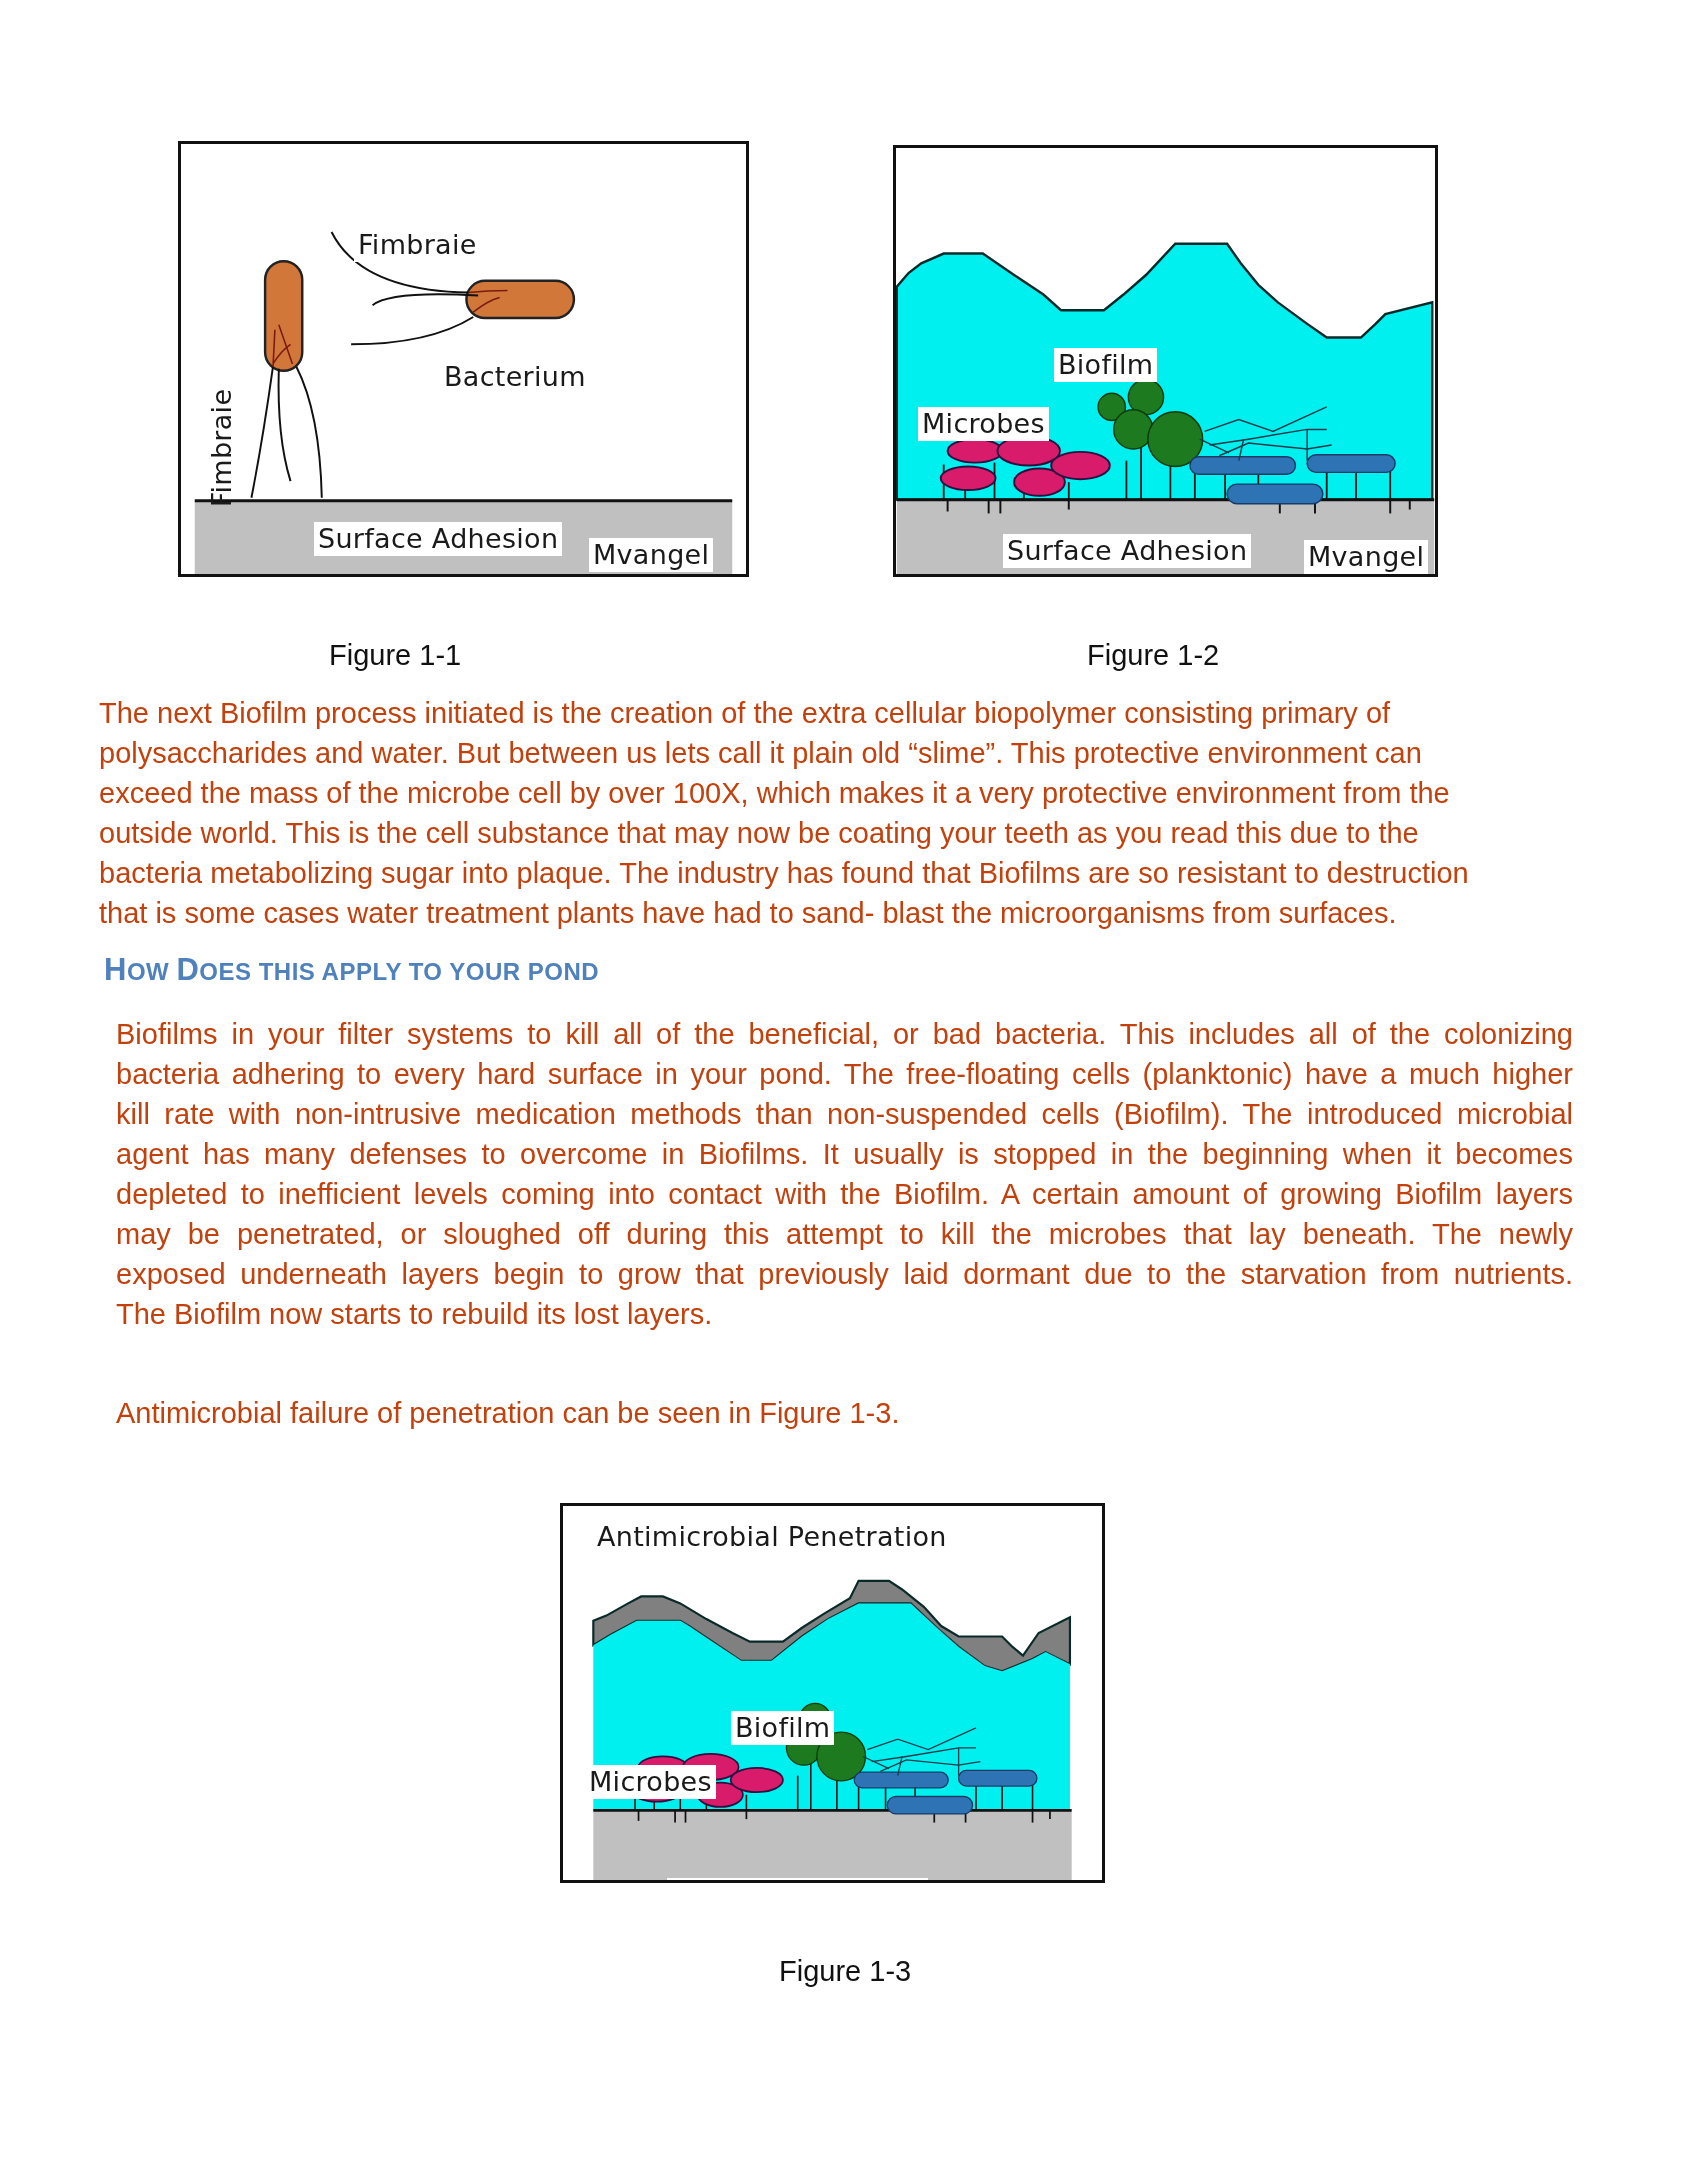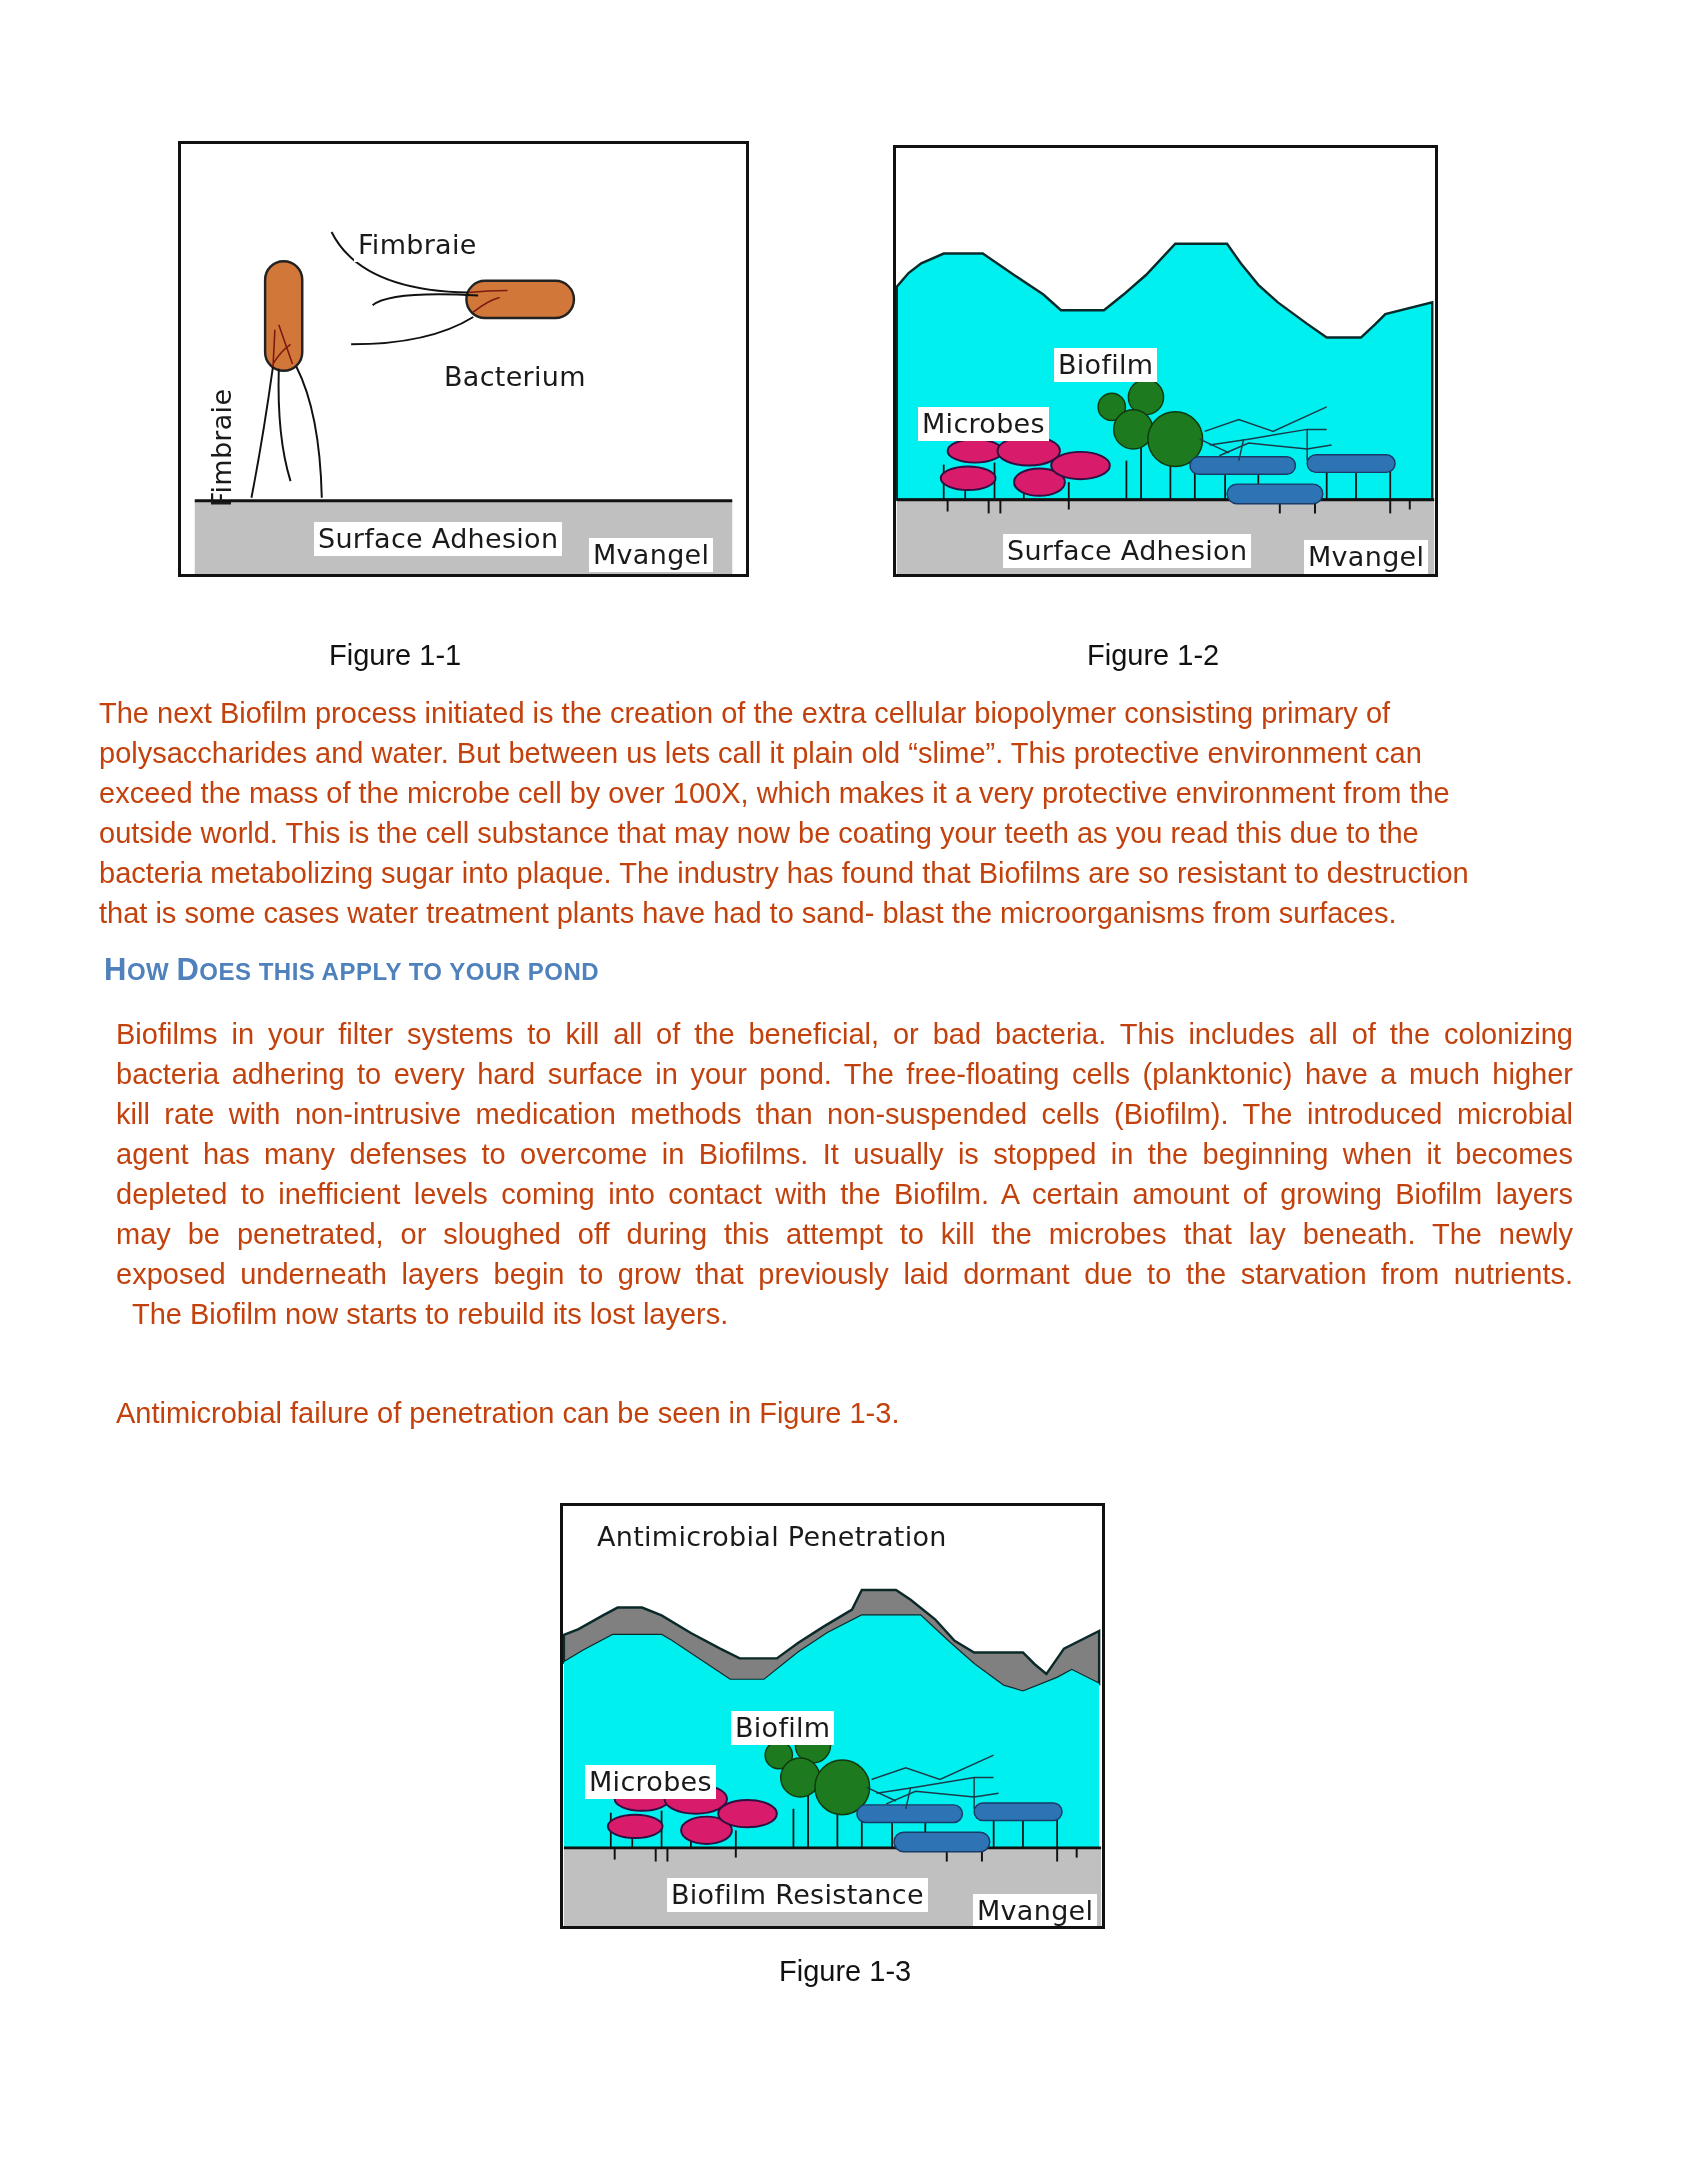--- a/index.html
+++ b/index.html
@@ -5,21 +5,21 @@
   html, body { margin: 0; padding: 0; background: #ffffff; }
   body { width: 1683px; height: 2178px; position: relative; overflow: hidden; font-family: "Liberation Sans", "DejaVu Sans", sans-serif; color: #111; }
   .fig { position: absolute; background: #fff; border: 3px solid #111; box-sizing: border-box; overflow: hidden; }
   .fig svg { position: absolute; left: 0; top: 0; width: 100%; height: 100%; }
   .lbl { position: absolute; font-family: "DejaVu Sans", sans-serif; font-size: 27px; color: #1a1a1a; background: #fff; padding: 0 4px; line-height: 34px; white-space: nowrap; letter-spacing: 0.3px; }
   .lbl.clear { background: transparent; }
   .caption { position: absolute; font-family: "Liberation Sans", "DejaVu Sans", sans-serif; font-size: 29px; color: #111; white-space: nowrap; }
   .para { position: absolute; font-family: "Liberation Sans", "DejaVu Sans", sans-serif; font-size: 29px; line-height: 40px; color: #c2410c; }
   .para .line { display: block; white-space: nowrap; }
   .justify .line { text-align: justify; text-align-last: justify; white-space: normal; }
-  .justify .line.last { text-align-last: left; margin-left: 16px; }
+  .justify .line.last { text-align-last: left; }
   .heading { position: absolute; left: 104px; top: 952px; font-family: "Liberation Sans", sans-serif; font-weight: bold; color: #4f81bd; font-size: 24px; letter-spacing: 0.5px; white-space: nowrap; }
   .heading .cap { font-size: 31px; }
   b { font-weight: bold; }
 </style>
 </head>
 <body>
 
 <div class="fig" style="left:178px; top:141px; width:571px; height:436px;">
   <svg viewBox="0 0 550 440">
     <rect x="0" y="365" width="550" height="75" class="f1-surface" fill="#c0c0c0"></rect>
@@ -124,21 +124,21 @@
   <span class="line">depleted to inefficient levels coming into contact with the Biofilm.  A certain amount of growing Biofilm layers</span>
   <span class="line">may be penetrated, or sloughed  off during this attempt to kill the microbes that lay beneath. The newly</span>
   <span class="line">exposed underneath layers begin to grow that previously laid dormant due to the starvation from nutrients.</span>
   <span class="line last">The Biofilm now starts to rebuild its lost layers.</span>
 </div>
 
 <div class="para" style="left:116px; top:1393px;">
   <span class="line">Antimicrobial failure of penetration can be seen in Figure 1-3.</span>
 </div>
 
-<div class="fig" style="left:560px; top:1503px; width:545px; height:426px;">
+<div class="fig" style="left:560px; top:1503px; width:545px; height:380px;">
   <svg viewBox="0 0 550 430">
     <path class="f3-pen" d="M0 132 L15 126 L40 112 L55 104 L80 104 L100 112 L130 130 L160 146 L180 156 L218 156 L240 140 L265 124 L295 106 L305 86 L340 86 L355 96 L380 116 L400 138 L420 150 L470 150 L482 162 L494 172 L512 146 L548 128 L548 182 L520 168 L505 176 L470 190 L450 184 L420 162 L395 140 L365 112 L340 112 L305 112 L270 130 L240 150 L205 178 L170 178 L140 158 L110 138 L100 132 L50 132 L20 148 L0 160 Z" stroke="#0a2a2a" stroke-width="2.5" fill="#808080"></path>
     <path class="f3-bio" d="M0 160 L20 148 L50 132 L100 132 L110 138 L140 158 L170 178 L205 178 L240 150 L270 130 L305 112 L365 112 L395 140 L420 162 L450 184 L470 190 L505 176 L520 168 L548 182 L548 350 L0 350 Z" fill="#00f0f0"></path>
     <rect x="0" y="350" width="550" height="80" class="f3-surface" fill="#c0c0c0"></rect>
     <line x1="0" y1="350" x2="550" y2="350" stroke="#111" stroke-width="3"></line>
     <g id="colony3">
         <path d="M48 350 L48 314" stroke="#111" stroke-width="1.8" fill="none"></path>
         <path d="M70 350 L70 330" stroke="#111" stroke-width="1.8" fill="none"></path>
         <path d="M100 350 L100 312" stroke="#111" stroke-width="1.8" fill="none"></path>
         <path d="M130 350 L130 322" stroke="#111" stroke-width="1.8" fill="none"></path>

